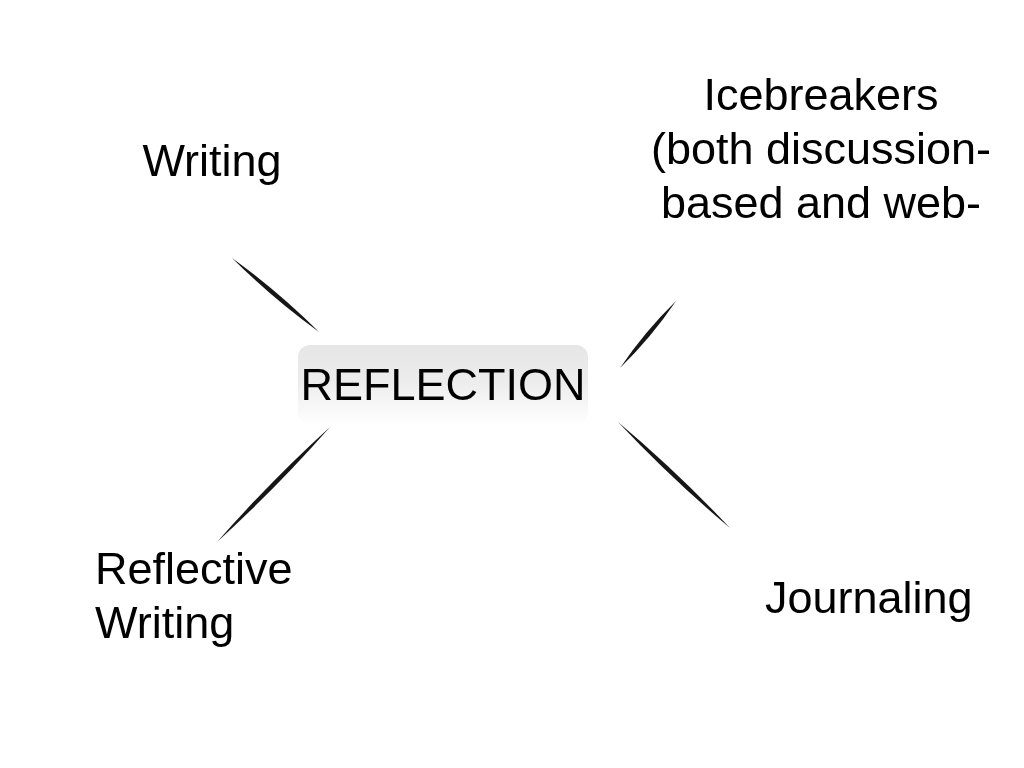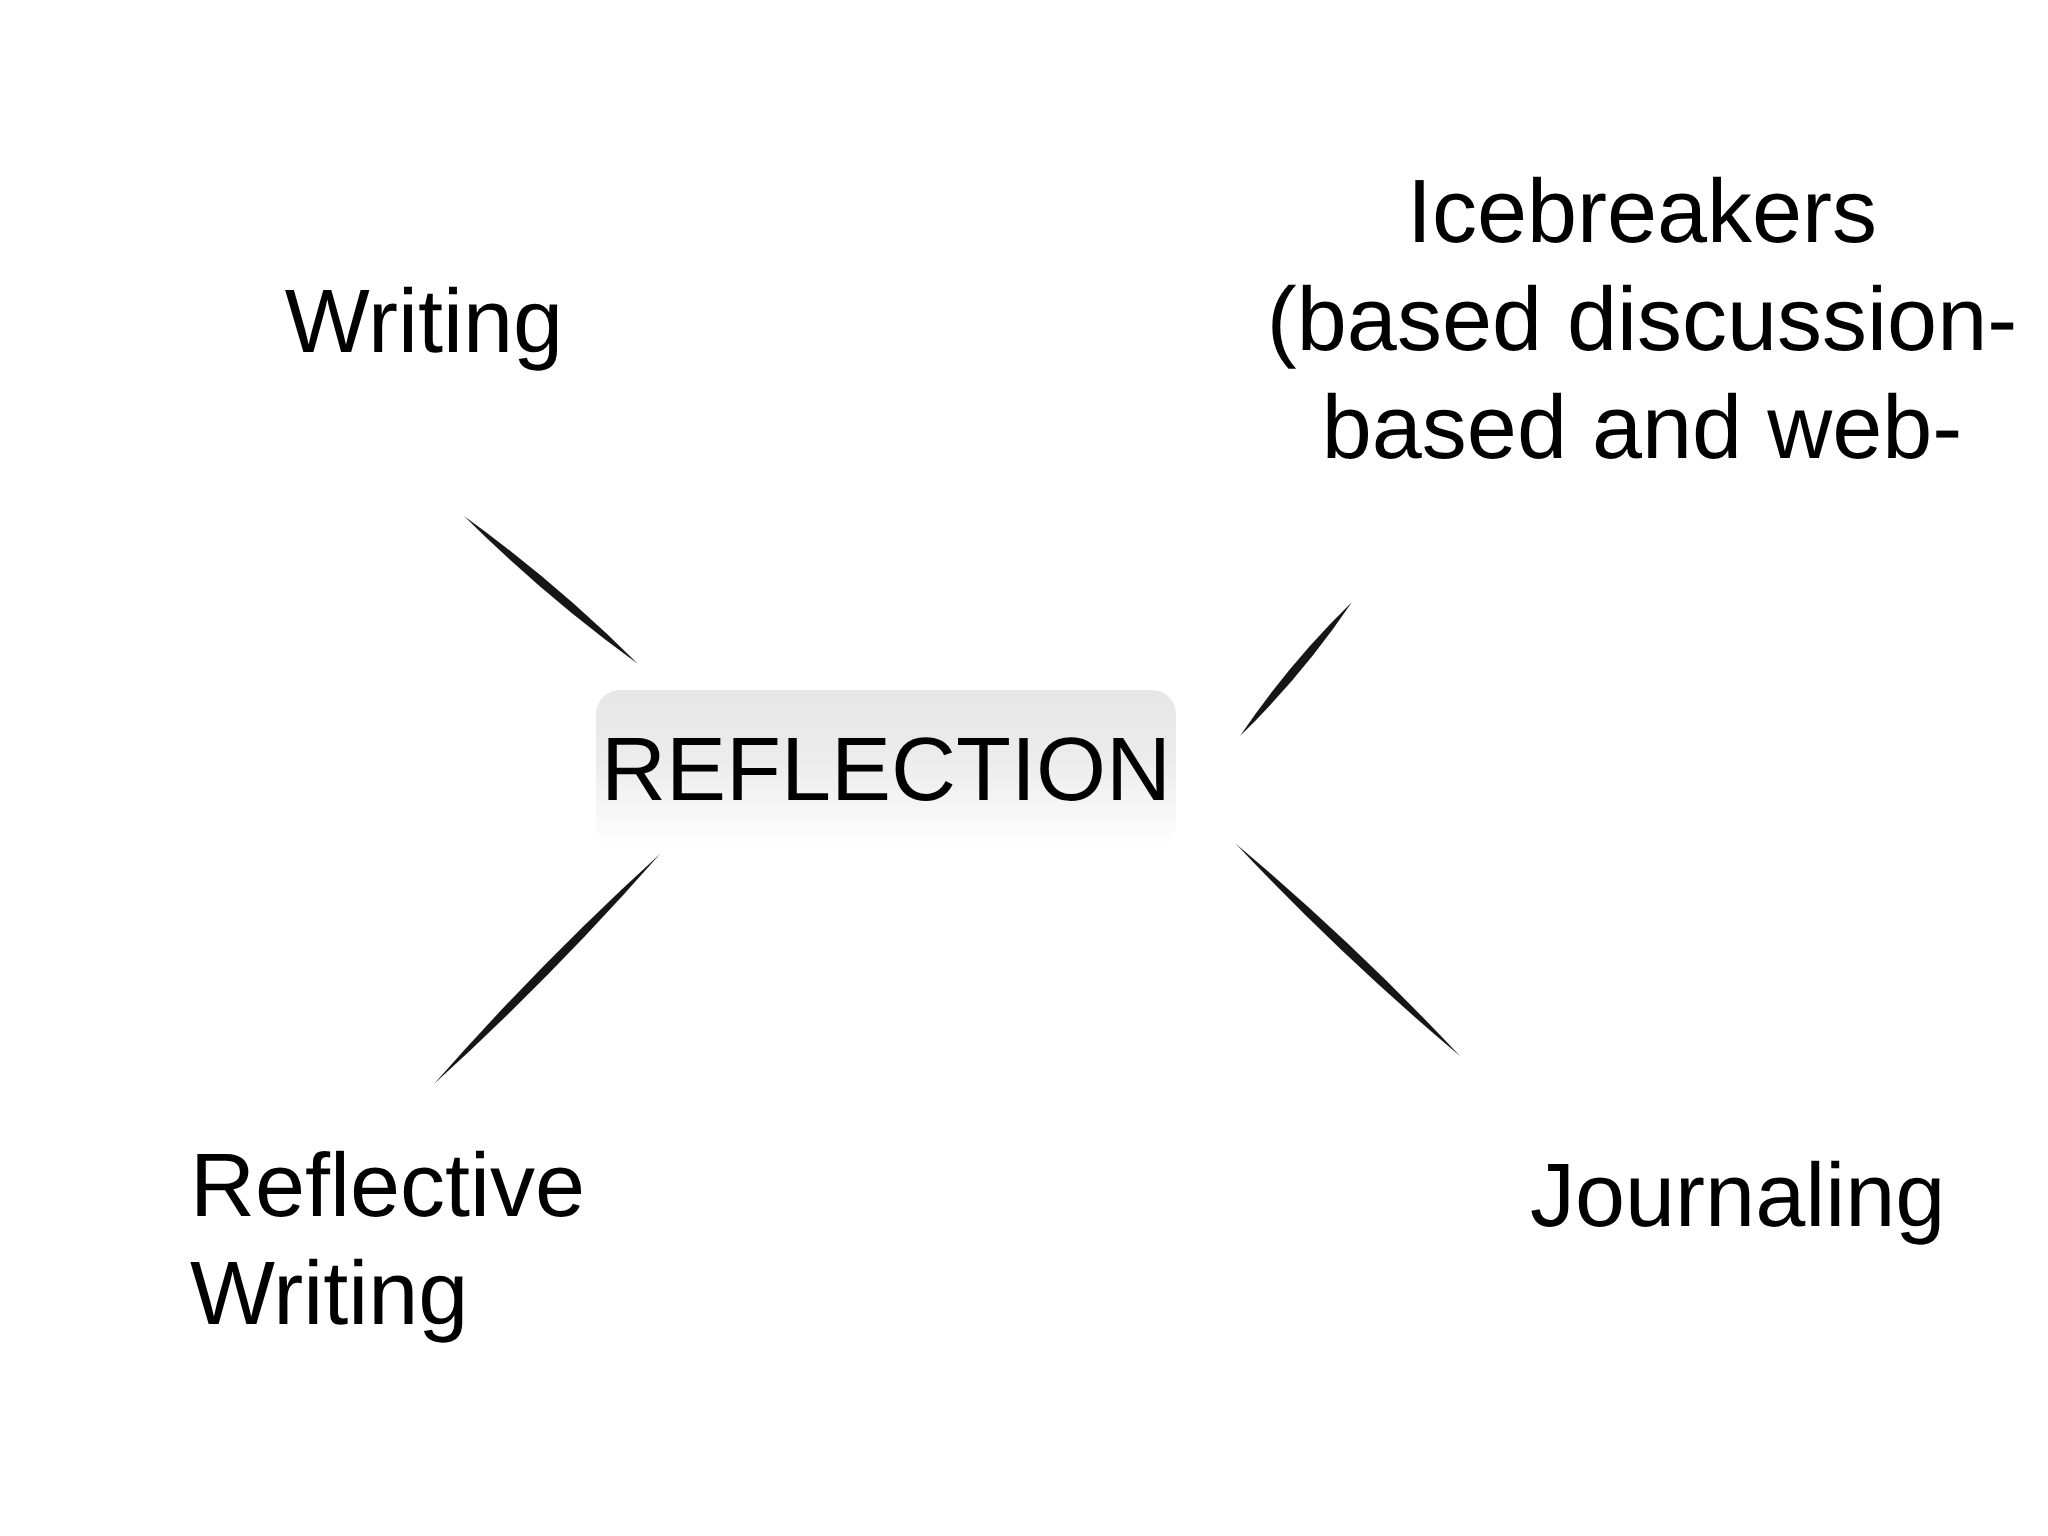--- a/index.html
+++ b/index.html
@@ -33,27 +33,27 @@
   }
   .node span { display: block; }
   .node-extemporaneous {
     left: 28px;
     top: 134px;
     width: 368px;
     text-align: center;
   }
   .node-icebreakers {
     left: 626px;
-    top: 79px;
+    top: 68px;
     width: 390px;
     text-align: center;
   }
   .node-reflective {
     left: 95px;
-    top: 566px;
+    top: 542px;
     text-align: left;
   }
   .node-journaling {
     left: 765px;
     top: 571px;
     text-align: right;
   }
   .center-box {
     position: absolute;
     left: 298px;
@@ -85,21 +85,21 @@
       <path d="M 330 427 Q 270.2902308631576 481.3460529351027 217 542 Q 276.7097691368424 487.6539470648973 330 427 Z" fill="#161616"></path>
       <path d="M 618 422 Q 670.9067682883102 478.26832029914397 730 528 Q 677.0932317116898 471.73167970085603 618 422 Z" fill="#161616"></path>
     </svg>
 
   <div class="node node-extemporaneous">
     <span>Writing</span>
   </div>
 
   <div class="node node-icebreakers">
     <span>Icebreakers</span>
-    <span>(based discussion-</span>
+    <span>(both discussion-</span>
     <span>based and web-</span>
   </div>
 
   <div class="center-box">
     <span>REFLECTION</span>
   </div>
 
   <div class="node node-reflective">
     <span>Reflective</span>
     <span>Writing</span>

